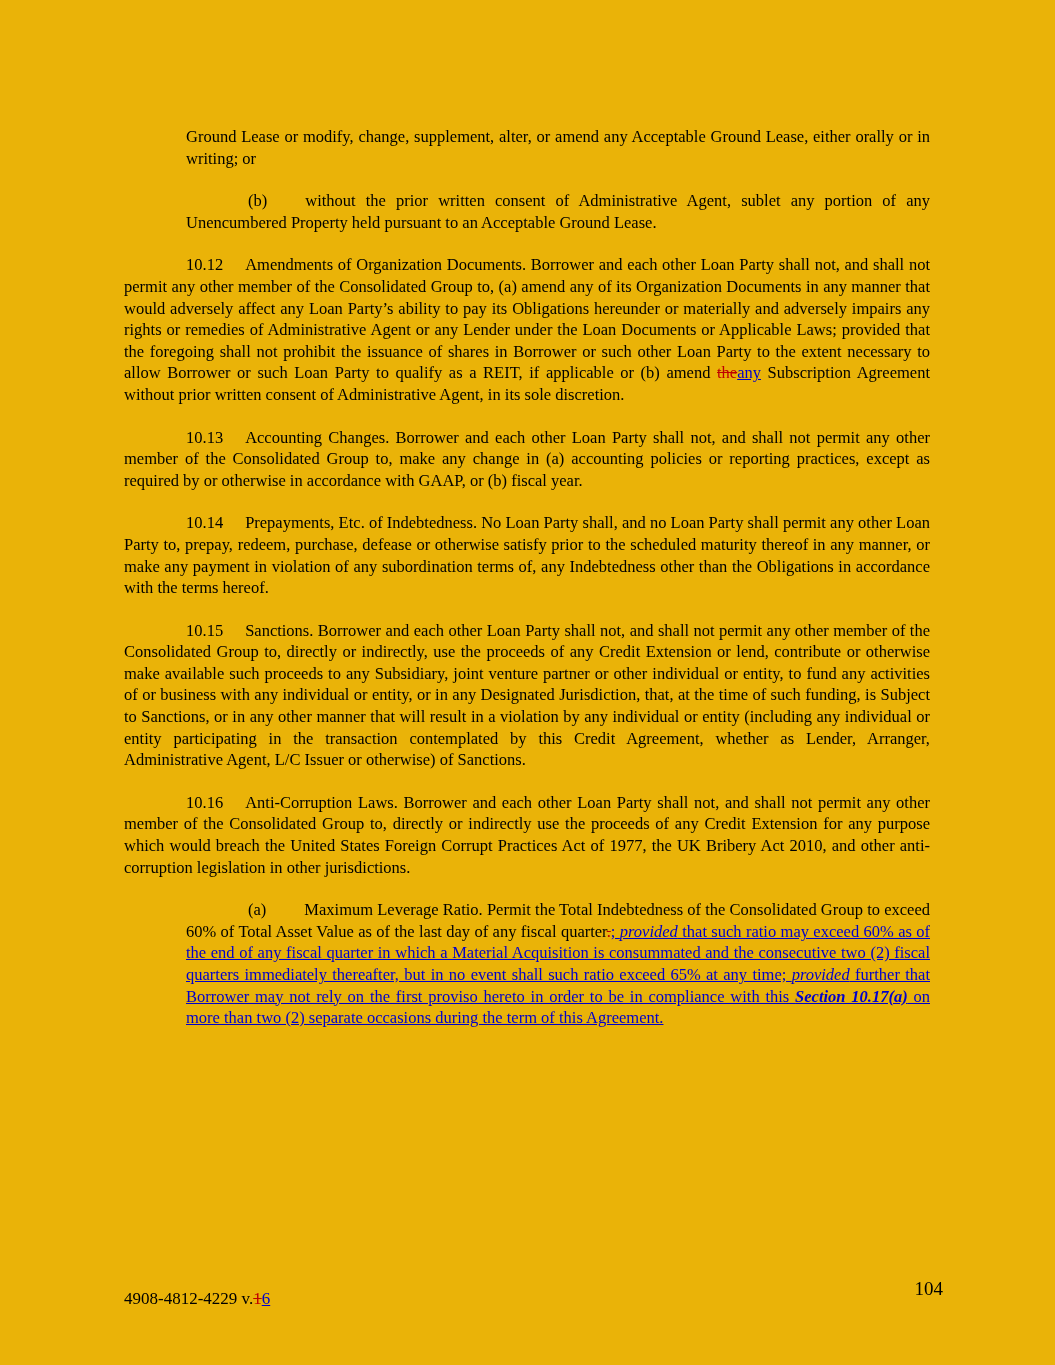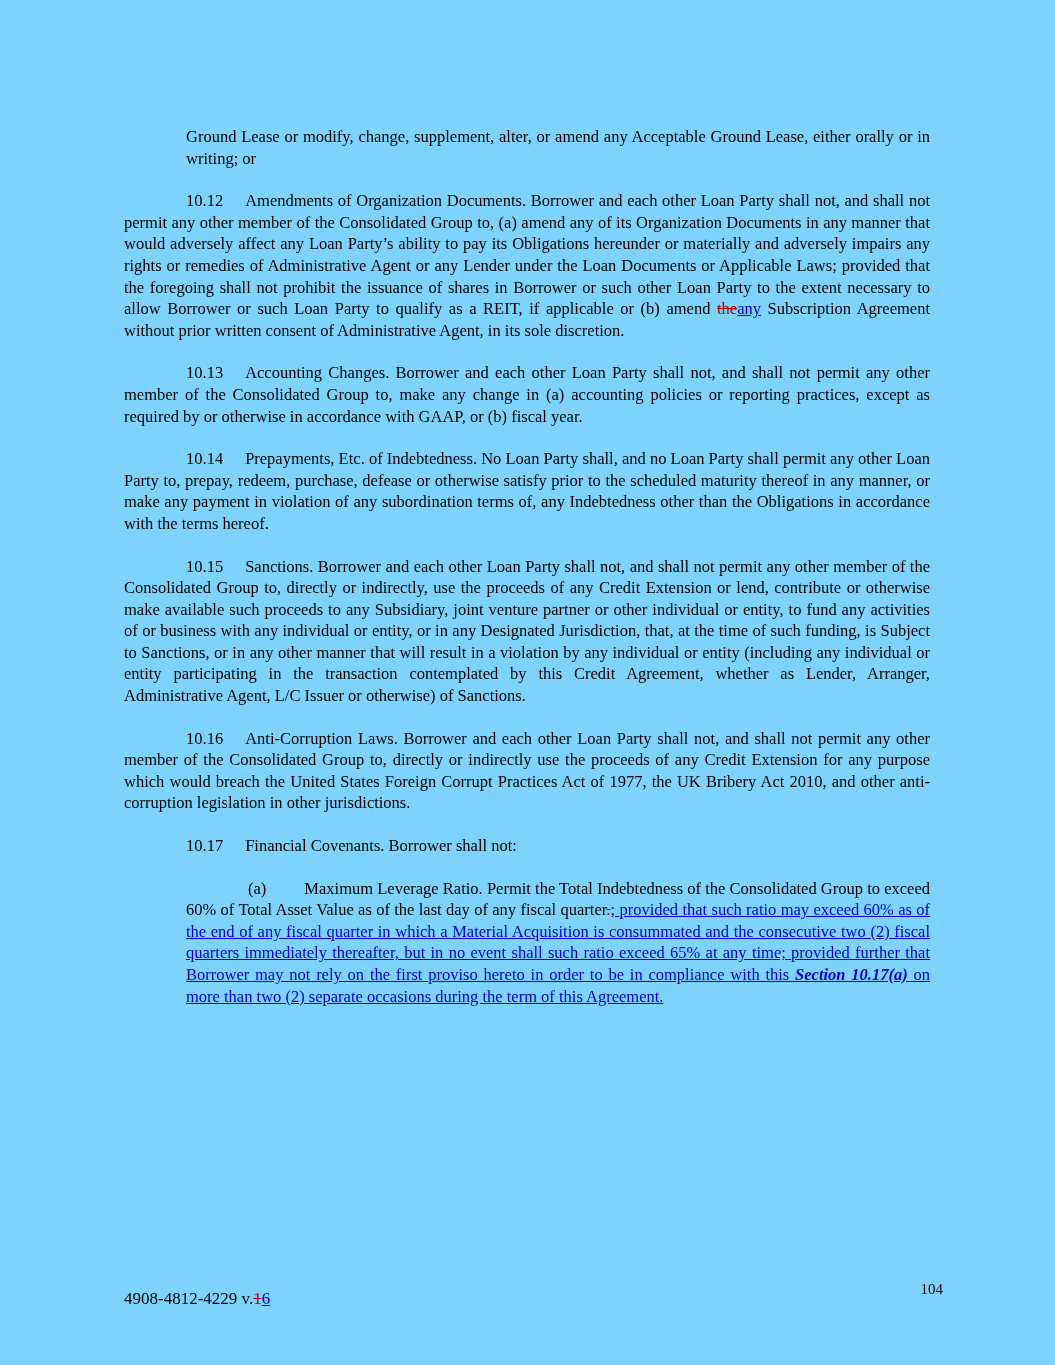--- a/index.html
+++ b/index.html
@@ -1,20 +1,20 @@
 <!DOCTYPE html>
 <html><head>
 <meta charset="utf-8">
 <style>
   html, body { margin: 0; padding: 0; background: #ffffff; }
   .page {
     position: relative;
     width: 1055px;
     height: 1365px;
-    background: #7dd3fc;
+    background: #eab308;
     font-family: "Liberation Serif", serif;
     color: #000000;
     overflow: hidden;
   }
   .content {
     position: absolute;
     left: 124px;
     top: 126px;
     width: 806px;
   }
@@ -24,58 +24,58 @@
     line-height: 21.6px;
     text-align: justify;
   }
   .indent1 { margin-left: 62px !important; }
   .fline   { text-indent: 62px; }
   
   .run-n  { }
   .run-b  { font-weight: normal; }
   .run-del { color: #c00000; text-decoration: line-through; }
   .run-ins { color: #0000cc; text-decoration: underline; }
-  .run-ins-i { color: #0000cc; text-decoration: underline; }
+  .run-ins-i { color: #0000cc; text-decoration: underline; font-style: italic; }
   .run-ins-bi { color: #0000cc; text-decoration: underline; font-weight: bold; font-style: italic; }
   .run-tab { display: inline-block; width: 22px; }
   .run-tabwide { display: inline-block; width: 38px; }
   .footer-left {
     position: absolute;
     left: 124px;
     top: 1290px;
     font-size: 17px;
     line-height: 17px;
   }
   .page-number {
     position: absolute;
     right: 112px;
     top: 1280px;
-    font-size: 15px;
+    font-size: 19px;
     line-height: 18px;
   }
 </style>
 </head>
 <body>
 
 <div class="page">
   <div class="content">
     <p class="indent1"><span class="run-n">Ground Lease or modify, change, supplement, alter, or amend any Acceptable Ground Lease, either orally or in writing; or</span></p>
 
+    <p class="indent1 fline"><span class="run-n">(b)</span><span class="run-tabwide"></span><span class="run-n">without the prior written consent of Administrative Agent, sublet any portion of any Unencumbered Property held pursuant to an Acceptable Ground Lease.</span></p>
 
     <p class="fline"><span class="run-n">10.12</span><span class="run-tab"></span><span class="run-b">Amendments of Organization Documents</span><span class="run-n">. Borrower and each other Loan Party shall not, and shall not permit any other member of the Consolidated Group to, (a) amend any of its Organization Documents in any manner that would adversely affect any Loan Party’s ability to pay its Obligations hereunder or materially and adversely impairs any rights or remedies of Administrative Agent or any Lender under the Loan Documents or Applicable Laws; provided that the foregoing shall not prohibit the issuance of shares in Borrower or such other Loan Party to the extent necessary to allow Borrower or such Loan Party to qualify as a REIT, if applicable or (b) amend </span><span class="run-del">the</span><span class="run-ins">any</span><span class="run-n"> Subscription Agreement without prior written consent of Administrative Agent, in its sole discretion.</span></p>
 
     <p class="fline"><span class="run-n">10.13</span><span class="run-tab"></span><span class="run-b">Accounting Changes</span><span class="run-n">. Borrower and each other Loan Party shall not, and shall not permit any other member of the Consolidated Group to, make any change in (a) accounting policies or reporting practices, except as required by or otherwise in accordance with GAAP, or (b) fiscal year.</span></p>
 
     <p class="fline"><span class="run-n">10.14</span><span class="run-tab"></span><span class="run-b">Prepayments, Etc</span><span class="run-n">. of Indebtedness. No Loan Party shall, and no Loan Party shall permit any other Loan Party to, prepay, redeem, purchase, defease or otherwise satisfy prior to the scheduled maturity thereof in any manner, or make any payment in violation of any subordination terms of, any Indebtedness other than the Obligations in accordance with the terms hereof.</span></p>
 
     <p class="fline"><span class="run-n">10.15</span><span class="run-tab"></span><span class="run-b">Sanctions</span><span class="run-n">. Borrower and each other Loan Party shall not, and shall not permit any other member of the Consolidated Group to, directly or indirectly, use the proceeds of any Credit Extension or lend, contribute or otherwise make available such proceeds to any Subsidiary, joint venture partner or other individual or entity, to fund any activities of or business with any individual or entity, or in any Designated Jurisdiction, that, at the time of such funding, is Subject to Sanctions, or in any other manner that will result in a violation by any individual or entity (including any individual or entity participating in the transaction contemplated by this Credit Agreement, whether as Lender, Arranger, Administrative Agent, L/C Issuer or otherwise) of Sanctions.</span></p>
 
     <p class="fline"><span class="run-n">10.16</span><span class="run-tab"></span><span class="run-b">Anti-Corruption Laws</span><span class="run-n">. Borrower and each other Loan Party shall not, and shall not permit any other member of the Consolidated Group to, directly or indirectly use the proceeds of any Credit Extension for any purpose which would breach the United States Foreign Corrupt Practices Act of 1977, the UK Bribery Act 2010, and other anti-corruption legislation in other jurisdictions.</span></p>
 
-    <p class="fline"><span class="run-n">10.17</span><span class="run-tab"></span><span class="run-b">Financial Covenants</span><span class="run-n">. Borrower shall not:</span></p>
 
     <p class="indent1 fline"><span class="run-n">(a)</span><span class="run-tabwide"></span><span class="run-b">Maximum Leverage Ratio</span><span class="run-n">. Permit the Total Indebtedness of the Consolidated Group to exceed 60% of Total Asset Value as of the last day of any fiscal quarter</span><span class="run-del">.</span><span class="run-ins">; </span><span class="run-ins-i">provided</span><span class="run-ins"> that such ratio may exceed 60% as of the end of any fiscal quarter in which a Material Acquisition is consummated and the consecutive two (2) fiscal quarters immediately thereafter, but in no event shall such ratio exceed 65% at any time; </span><span class="run-ins-i">provided</span><span class="run-ins"> further that Borrower may not rely on the first proviso hereto in order to be in compliance with this </span><span class="run-ins-bi">Section 10.17(a)</span><span class="run-ins"> on more than two (2) separate occasions during the term of this Agreement.</span></p>
   </div>
 
   <div class="footer-left"><span class="run-n">4908-4812-4229 v.</span><span class="run-del">1</span><span class="run-ins">6</span></div>
 
   <div class="page-number">104</div>
 </div>
 
 </body></html>

